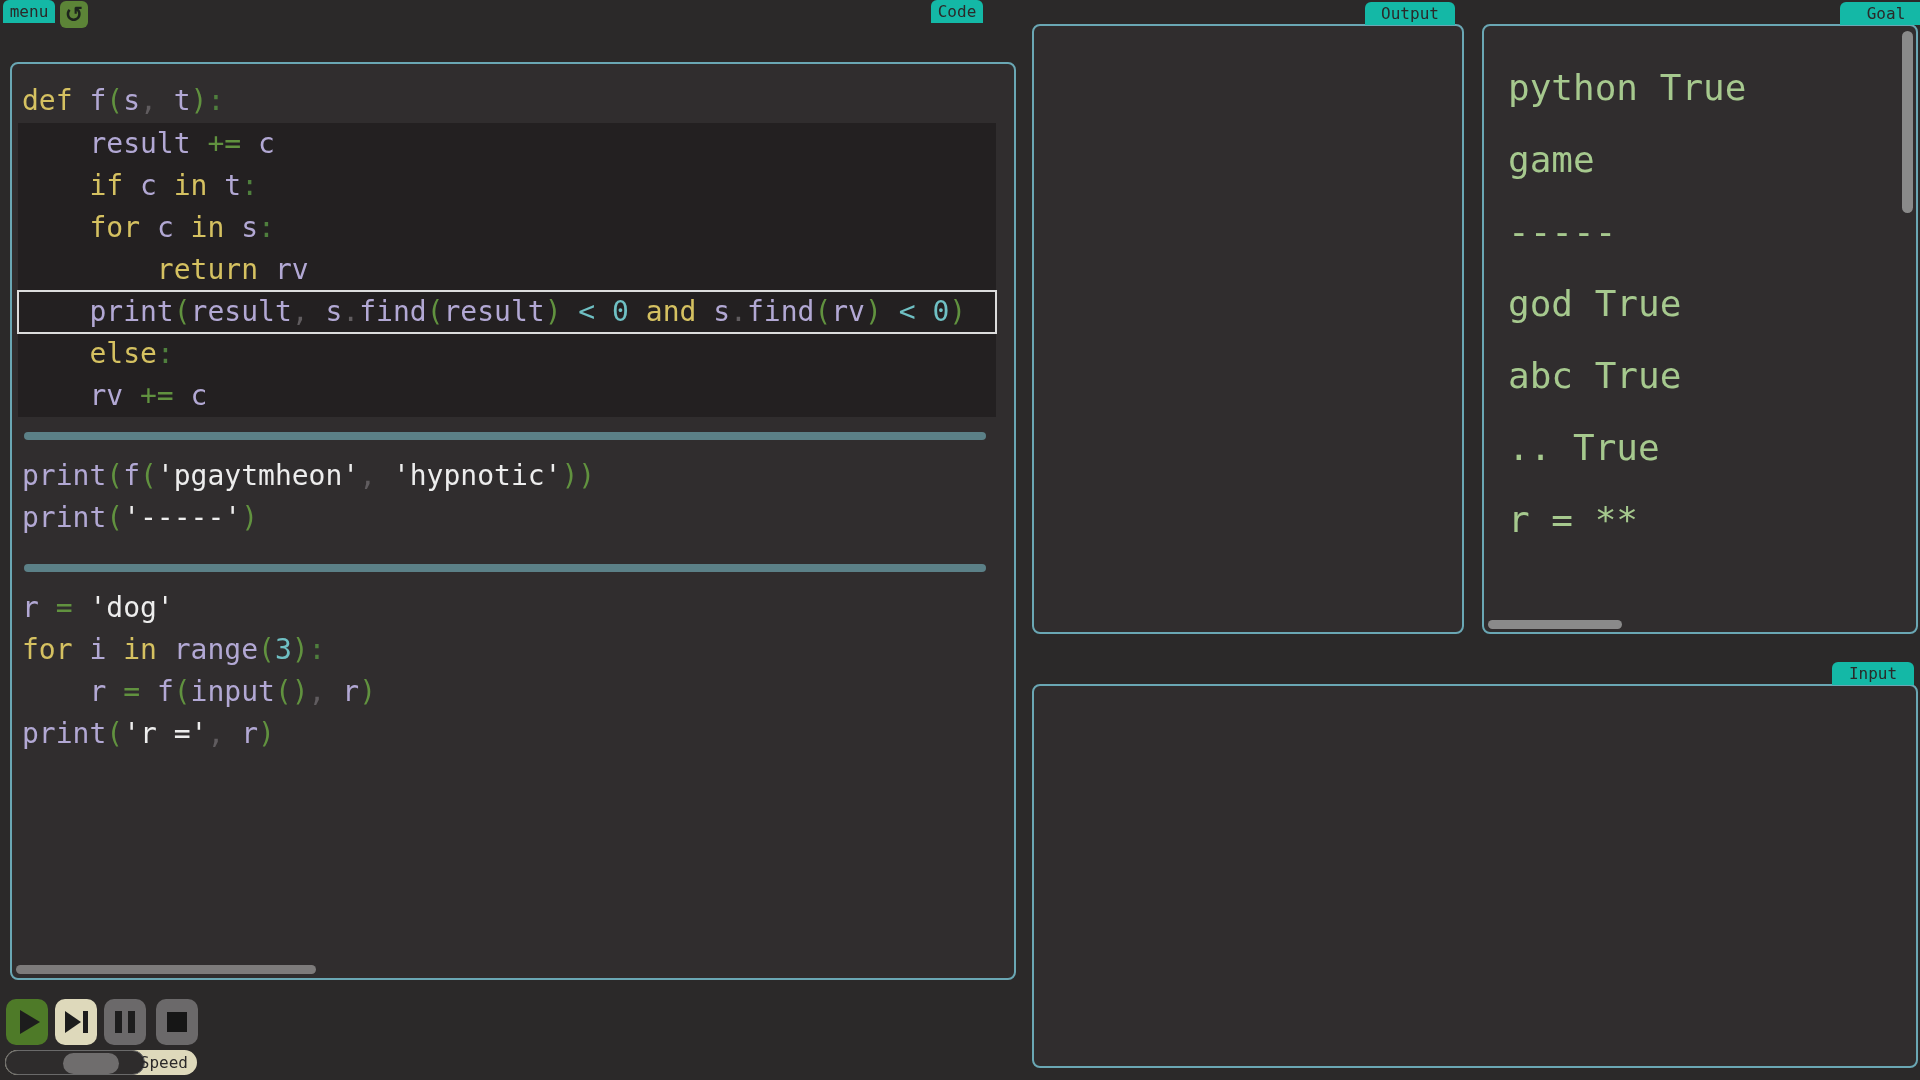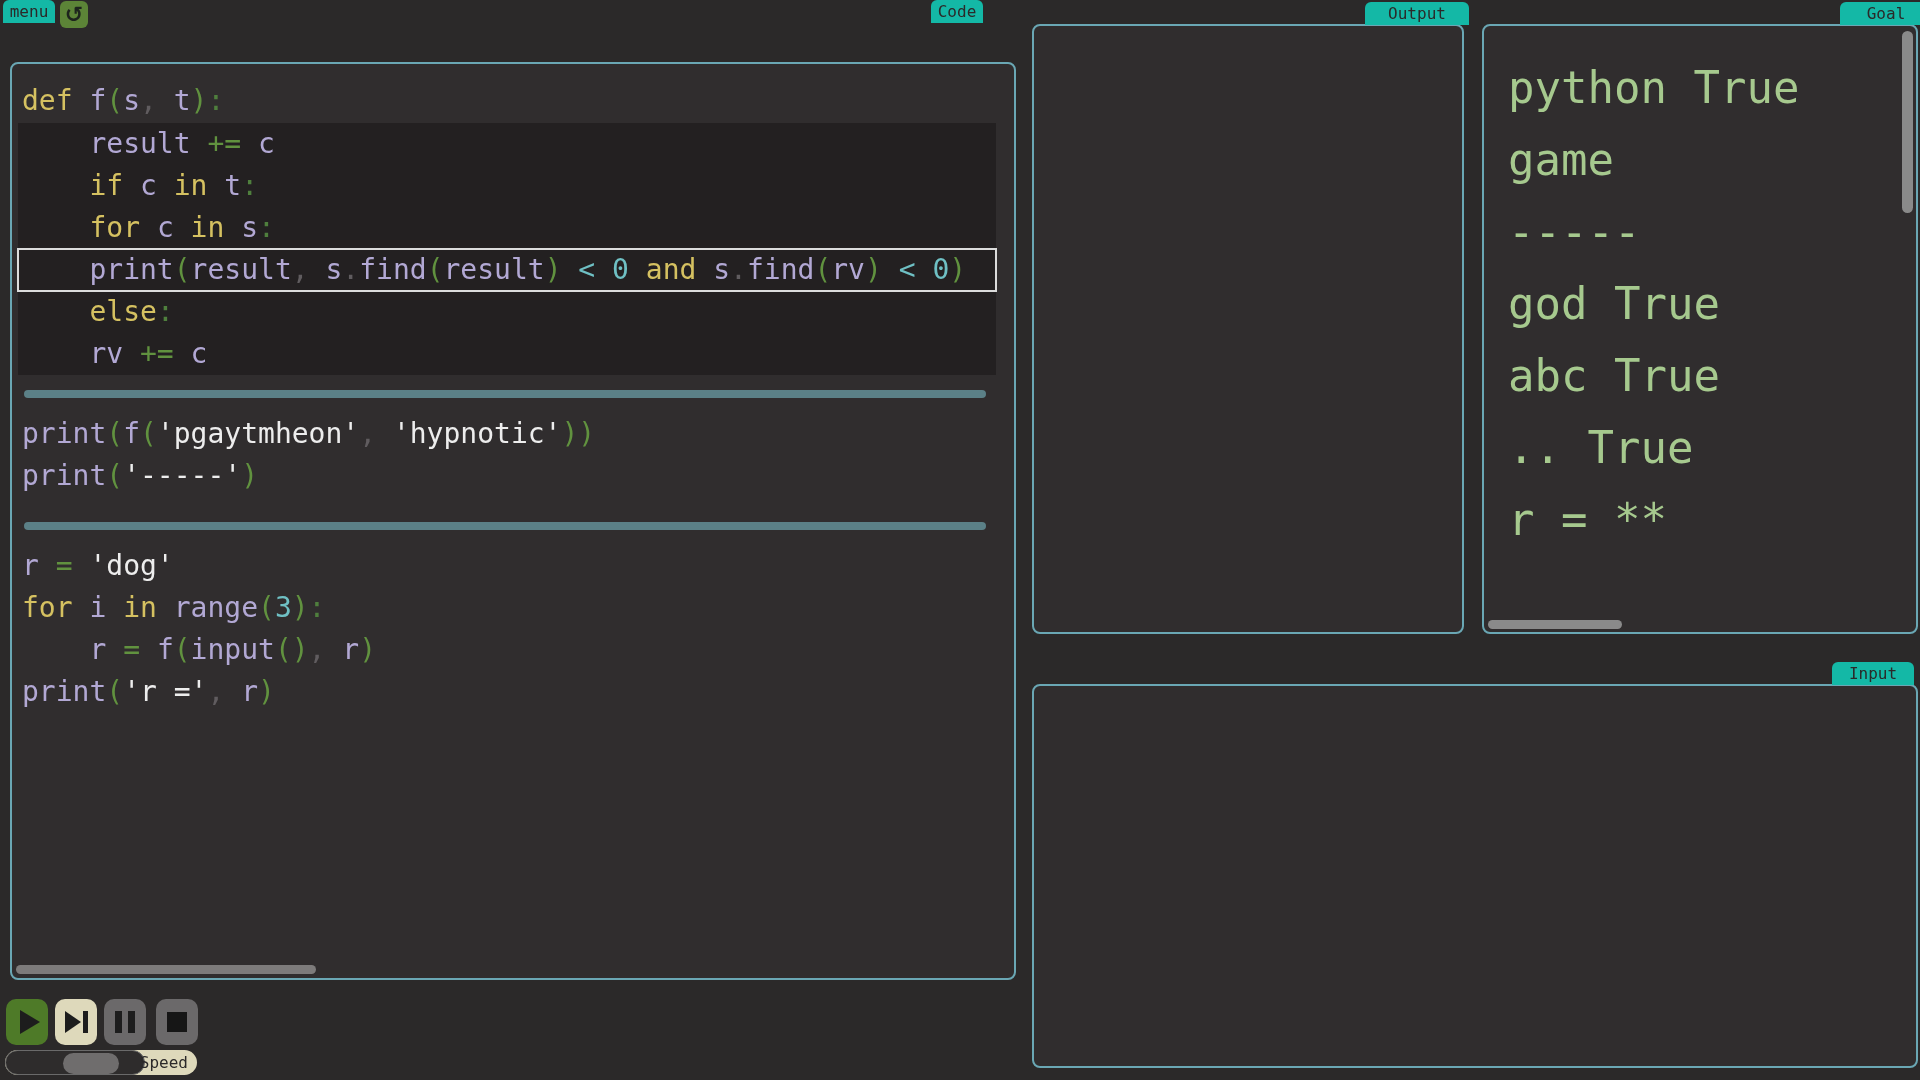--- a/index.html
+++ b/index.html
@@ -80,21 +80,21 @@
   #goal-hscroll { left:4px; bottom:3px; width:134px; background:#8a8a8a; }
   #goal-vscroll {
     position:absolute; right:3px; top:5px;
     width:11px; height:182px;
     background:#8a8a8a; border-radius:6px;
   }
 
   
   #goal-content {
     position:absolute; left:24px; top:26px;
-    font-size:44px; line-height:72px;
+    font-size:36px; line-height:72px;
     color:#a6c98e;
     white-space:pre;
   }
 
   
   .ctl-btn {
     position:absolute;
     width:42px; height:46px;
     border-radius:10px;
     display:flex; align-items:center; justify-content:center;
@@ -162,31 +162,32 @@
   }
 </style>
 </head>
 <body>
 
 <div class="tab" style="left:3px; top:0; width:52px;">menu</div>
 <div id="reset-btn">
   <span>↺</span>
 </div>
 <div class="tab" style="left:931px; top:0; width:52px;">Code</div>
-<div class="tab" style="left:1365px; top:2px; width:104px;">Output</div>
+<div class="tab" style="left:1365px; top:2px; width:90px;">Output</div>
 <div class="tab" style="left:1840px; top:2px; width:92px;">Goal</div>
 <div class="tab" style="left:1832px; top:662px; width:82px;">Input</div>
 
 <div id="code-panel" class="panel">
   <div id="code-content">
       <div class="line"><span class="tok kw">def </span><span class="tok id">f</span><span class="tok par">(</span><span class="tok id">s</span><span class="tok pun">, </span><span class="tok id">t</span><span class="tok par">)</span><span class="tok col">:</span></div>
       <div class="block">
         <div class="line"><span class="tok pun">    </span><span class="tok id">result </span><span class="tok par">+= </span><span class="tok id">c</span></div>
         <div class="line"><span class="tok pun">    </span><span class="tok kw">if </span><span class="tok id">c </span><span class="tok kw">in </span><span class="tok id">t</span><span class="tok col">:</span></div>
         <div class="line"><span class="tok pun">    </span><span class="tok kw">for </span><span class="tok id">c </span><span class="tok kw">in </span><span class="tok id">s</span><span class="tok col">:</span></div>
+        <div class="line"><span class="tok pun">        </span><span class="tok kw">return </span><span class="tok id">rv</span></div>
         <div class="line selected"><span class="tok pun">    </span><span class="tok id">print</span><span class="tok par">(</span><span class="tok id">result</span><span class="tok pun">, </span><span class="tok id">s</span><span class="tok pun">.</span><span class="tok id">find</span><span class="tok par">(</span><span class="tok id">result</span><span class="tok par">)</span><span class="tok num"> &lt; 0 </span><span class="tok kw">and </span><span class="tok id">s</span><span class="tok pun">.</span><span class="tok id">find</span><span class="tok par">(</span><span class="tok id">rv</span><span class="tok par">)</span><span class="tok num"> &lt; 0</span><span class="tok par">)</span></div>
         <div class="line"><span class="tok pun">    </span><span class="tok kw">else</span><span class="tok col">:</span></div>
         <div class="line"><span class="tok pun">    </span><span class="tok id">rv </span><span class="tok par">+= </span><span class="tok id">c</span></div>
       </div>
       <div class="divider"></div>
       <div class="line"><span class="tok id">print</span><span class="tok par">(</span><span class="tok id">f</span><span class="tok par">(</span><span class="tok str">'pgaytmheon'</span><span class="tok pun">, </span><span class="tok str">'hypnotic'</span><span class="tok par">))</span></div>
       <div class="line"><span class="tok id">print</span><span class="tok par">(</span><span class="tok str">'-----'</span><span class="tok par">)</span></div>
       <div class="gap-sm"></div>
       <div class="divider"></div>
       <div class="line"><span class="tok id">r </span><span class="tok par">= </span><span class="tok str">'dog'</span></div>

